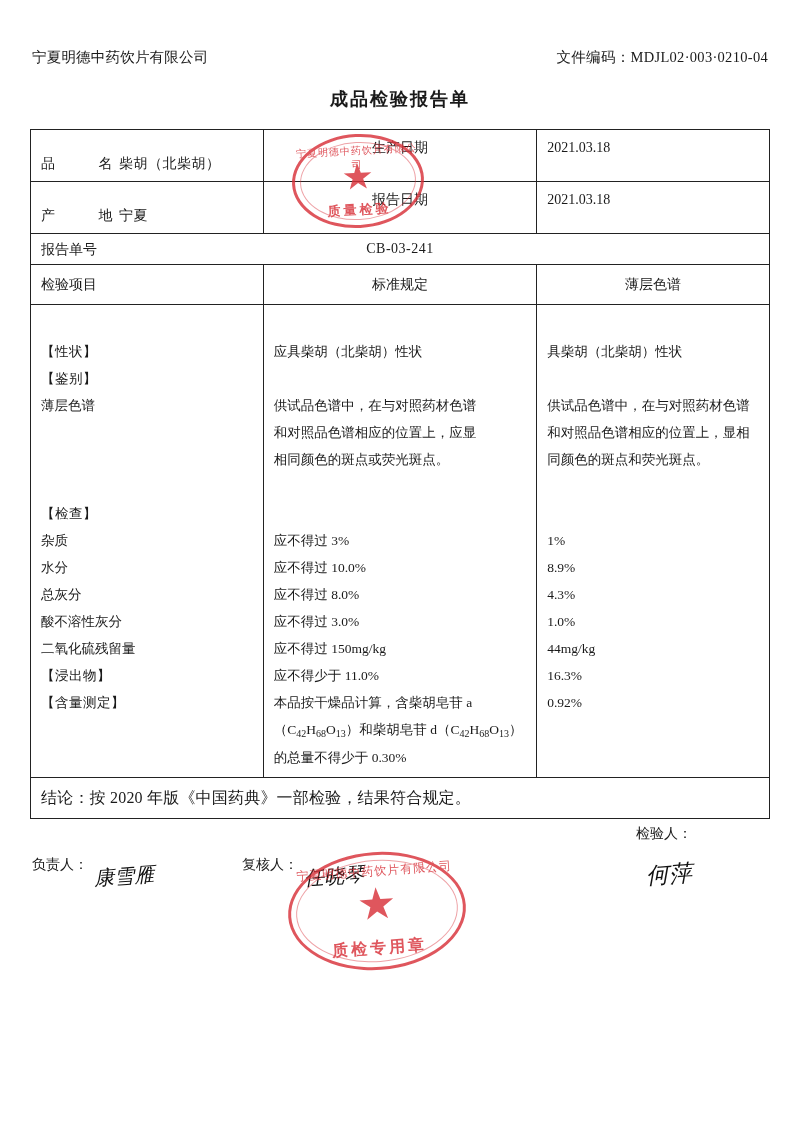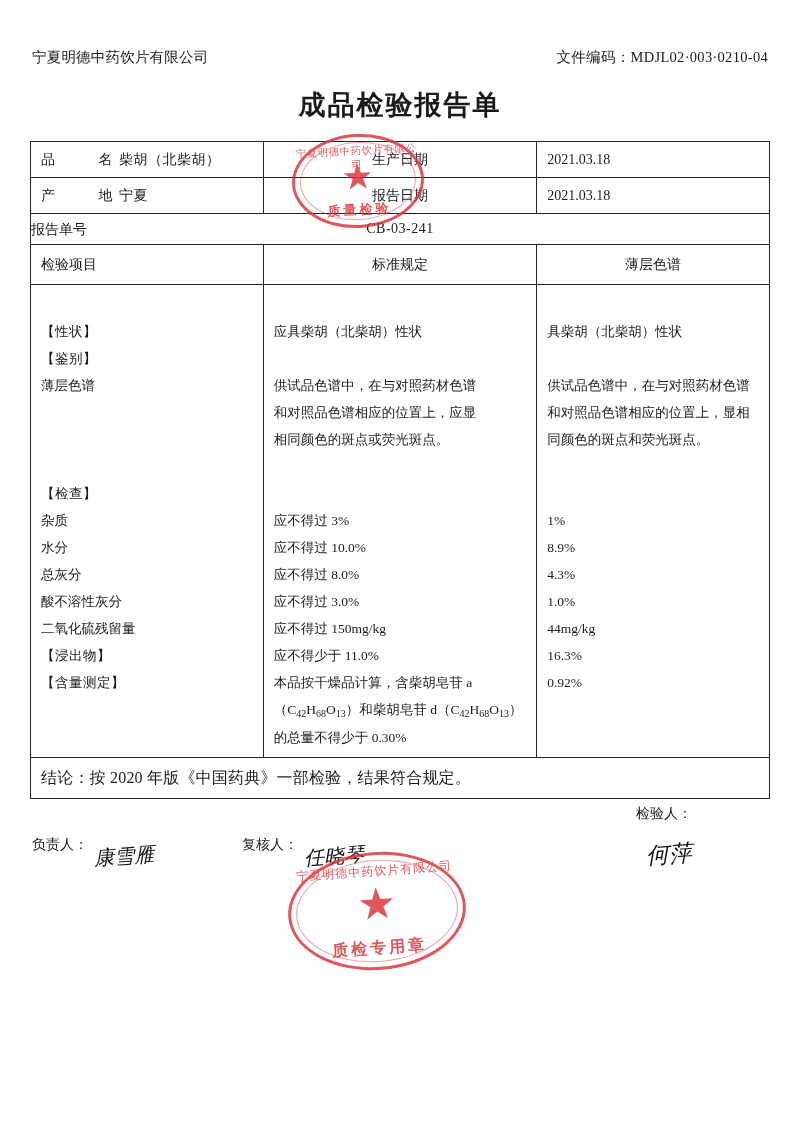--- a/index.html
+++ b/index.html
@@ -30,21 +30,21 @@
     align-items: baseline;
     font-size: 14.5px;
     padding: 0 2px 0 2px;
     letter-spacing: 0.2px;
   }
   .header-left { white-space: nowrap; }
   .header-right { white-space: nowrap; letter-spacing: 0.3px; }
 
   .title {
     text-align: center;
-    font-size: 27px;
+    font-size: 18px;
     font-weight: bold;
     letter-spacing: 2px;
     margin-top: 20px;
     margin-bottom: 18px;
   }
 
   
   .doc-table {
     width: 100%;
     border-collapse: collapse;
@@ -62,35 +62,36 @@
   }
   .label-cell {
     letter-spacing: 0.5px;
     white-space: nowrap;
   }
   .spread {
     display: inline-block;
     width: 72px;
     text-align: justify;
     text-align-last: justify;
+    margin-top: 16px;
   }
   .pair {
     display: flex;
     align-items: baseline;
   }
   .pair .v { margin-left: 6px; }
 
   .center { text-align: center; }
   .rpt-no-cell {
     text-align: center;
     letter-spacing: 0.5px;
   }
   .rpt-no-label {
     position: absolute;
-    left: 0;
+    left: 10px;
   }
   .rpt-row-inner {
     position: relative;
     padding: 7px 10px;
   }
 
   
   .res-head td {
     height: 34px;
   }

